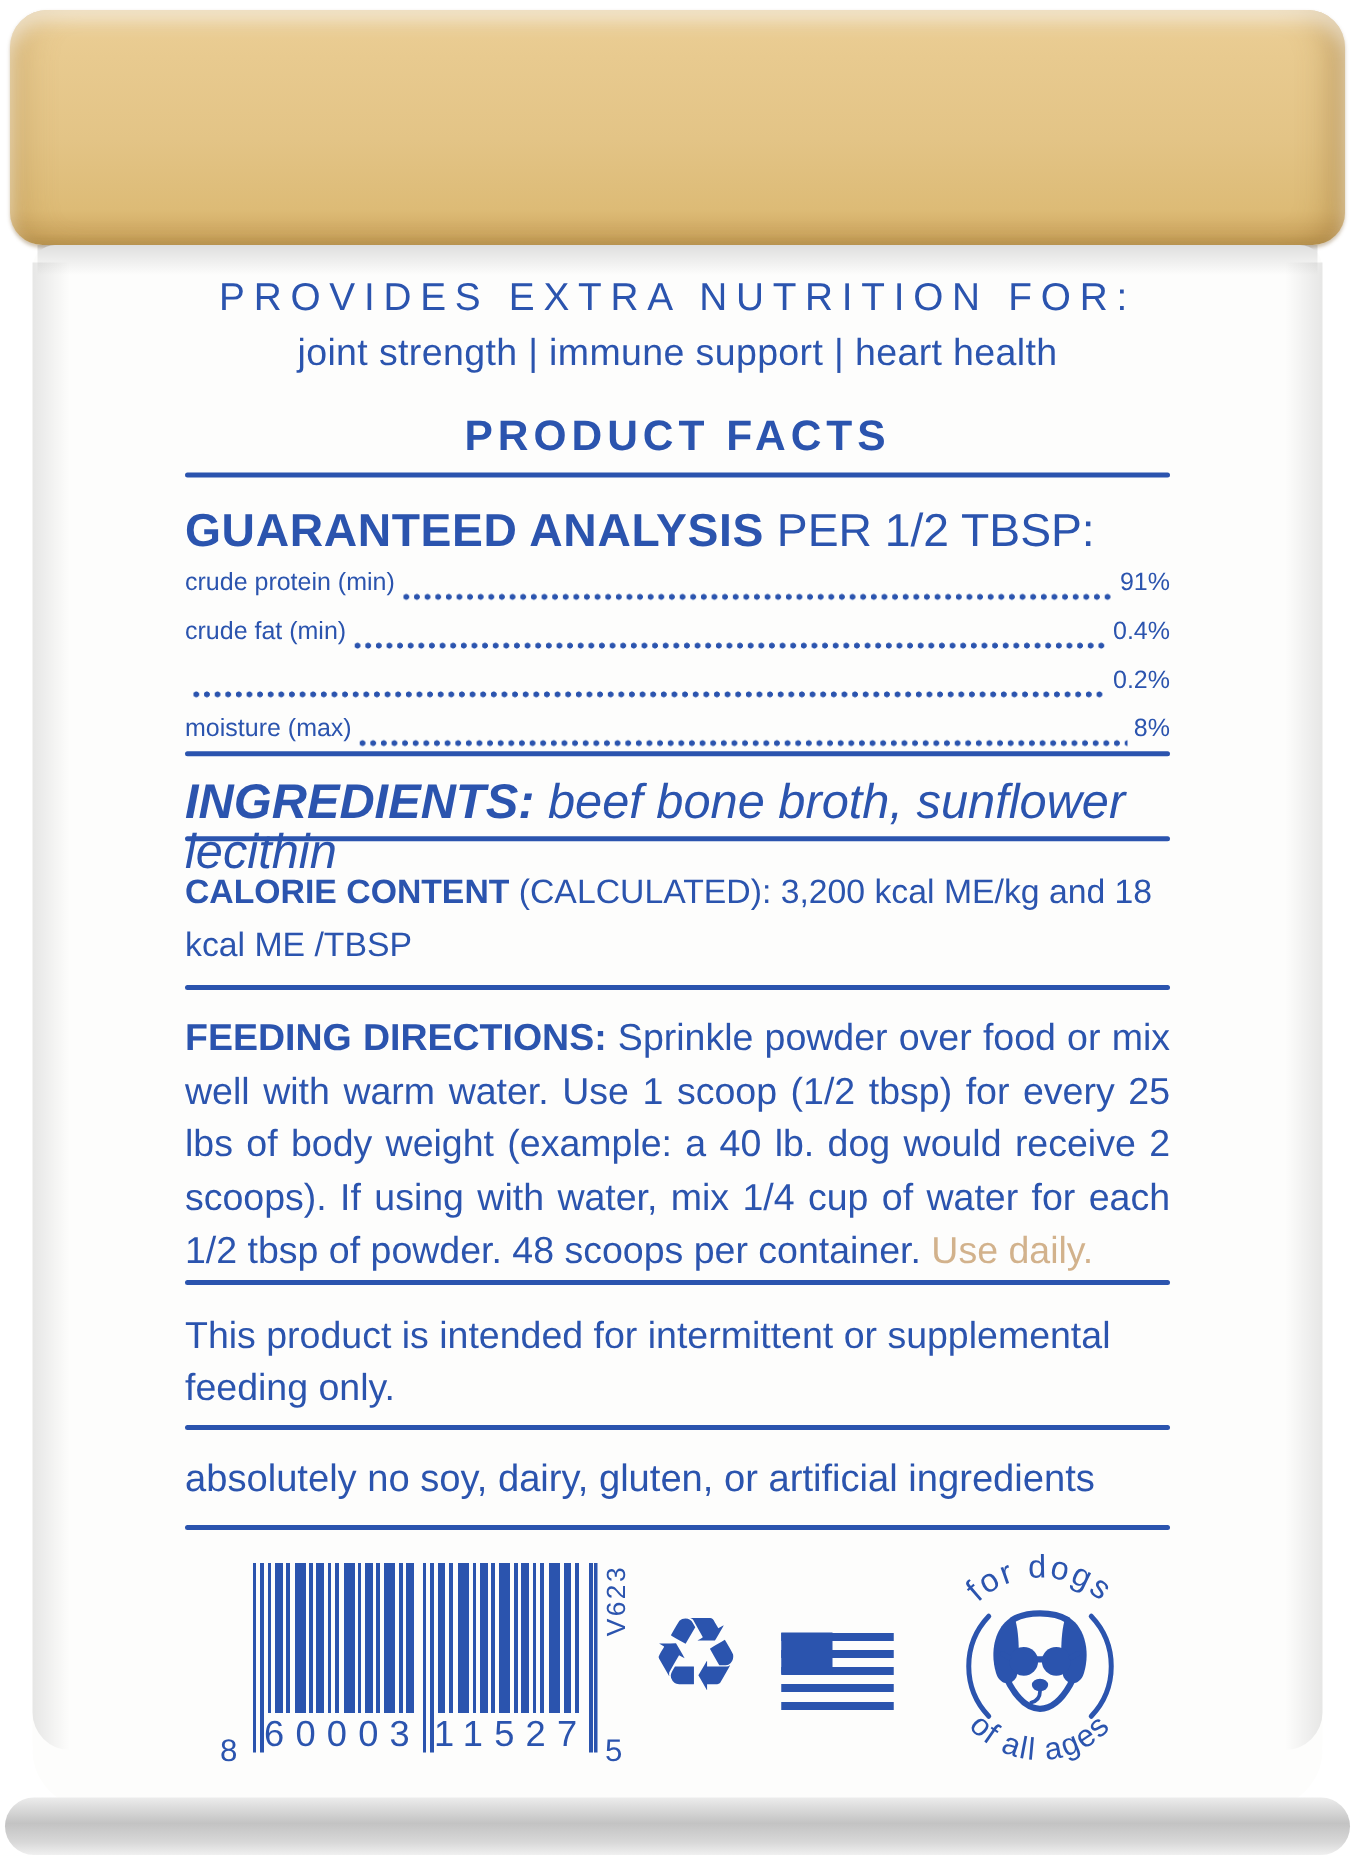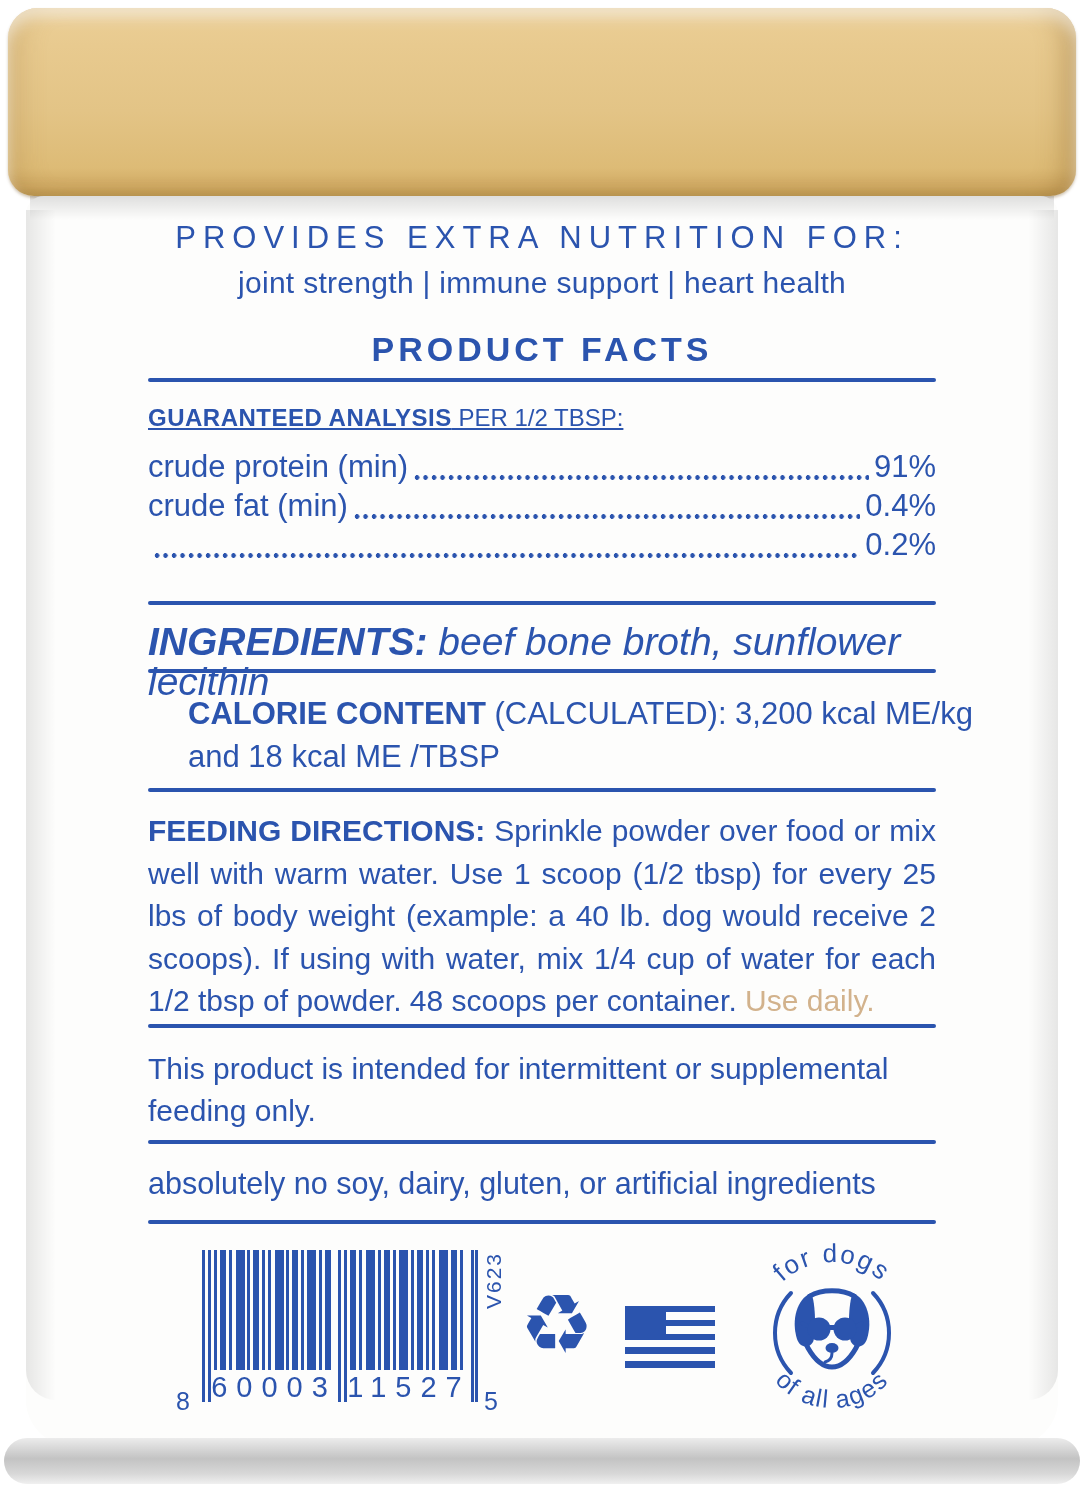--- a/index.html
+++ b/index.html
@@ -35,31 +35,31 @@
   
   .label{position:absolute;left:148px;top:0;width:788px;height:1500px;color:var(--blue);}
   .label .abs{position:absolute;left:0;width:100%;}
   .center{text-align:center;}
   .rule{position:absolute;left:0;width:100%;height:4px;background:var(--blue);border-radius:2px;}
 
   .header-line{top:220px;font-size:31px;letter-spacing:7px;font-weight:500;}
   .benefits-line{top:266px;font-size:30px;letter-spacing:.3px;}
   .product-facts{top:330px;font-size:34px;font-weight:700;letter-spacing:4px;}
 
-  .ga-title{top:404px;font-size:24px;text-decoration:underline;}
+  .ga-title{top:404px;font-size:37px;}
   .ga-title .b{font-weight:700;letter-spacing:.5px;}
   .ga-rows{top:447px;}
-  .ga-row{display:flex;align-items:baseline;height:39px;font-size:31px;line-height:39px;}
+  .ga-row{display:flex;align-items:baseline;height:39px;font-size:20px;line-height:39px;}
   .ga-leader{flex:1;height:7px;margin:0 5px 5px 6px;align-self:flex-end;
     background-image:radial-gradient(circle at 3px 3.5px,var(--blue) 2.1px,rgba(0,0,0,0) 2.6px);
     background-size:8.5px 7px;background-repeat:repeat-x;}
   .ga-value{white-space:nowrap;}
 
   .ingredients{top:622px;font-size:39px;line-height:40px;font-style:italic;}
-  .calorie{top:692px;font-size:31px;line-height:43px;width:746px;margin-left:40px;}
+  .calorie{top:692px;font-size:27px;line-height:43px;width:746px;}
   .bold{font-weight:700;}
   .feeding{top:810px;font-size:30px;line-height:42.5px;text-align:justify;}
   .feeding .hl{color:var(--accent-tan);}
   .note{top:1048px;font-size:30px;line-height:42px;}
   .noclaims{top:1162px;font-size:30.5px;line-height:42px;}
 
   
   .barcode{position:absolute;left:28px;top:1250px;width:344px;height:172px;}
   .barcode svg{position:absolute;left:26px;top:0;}
   .bc-digit{position:absolute;font-size:25px;color:var(--blue);}
@@ -109,20 +109,25 @@
         <span class="ga-value">91%</span>
       </div>
       <div class="ga-row">
         <span class="ga-name">crude fat (min)</span>
         <span class="ga-leader"></span>
         <span class="ga-value">0.4%</span>
       </div>
       <div class="ga-row">
         <span class="ga-leader"></span>
         <span class="ga-value">0.2%</span>
+      </div>
+      <div class="ga-row">
+        <span class="ga-name">moisture (max)</span>
+        <span class="ga-leader"></span>
+        <span class="ga-value">8%</span>
       </div>
     </div>
 
     <div class="rule" style="top:601px"></div>
 
     <div class="abs ingredients">
       <span class="bold">INGREDIENTS:</span><span> beef bone broth, sunflower lecithin</span>
     </div>
 
     <div class="rule" style="top:669px"></div>

